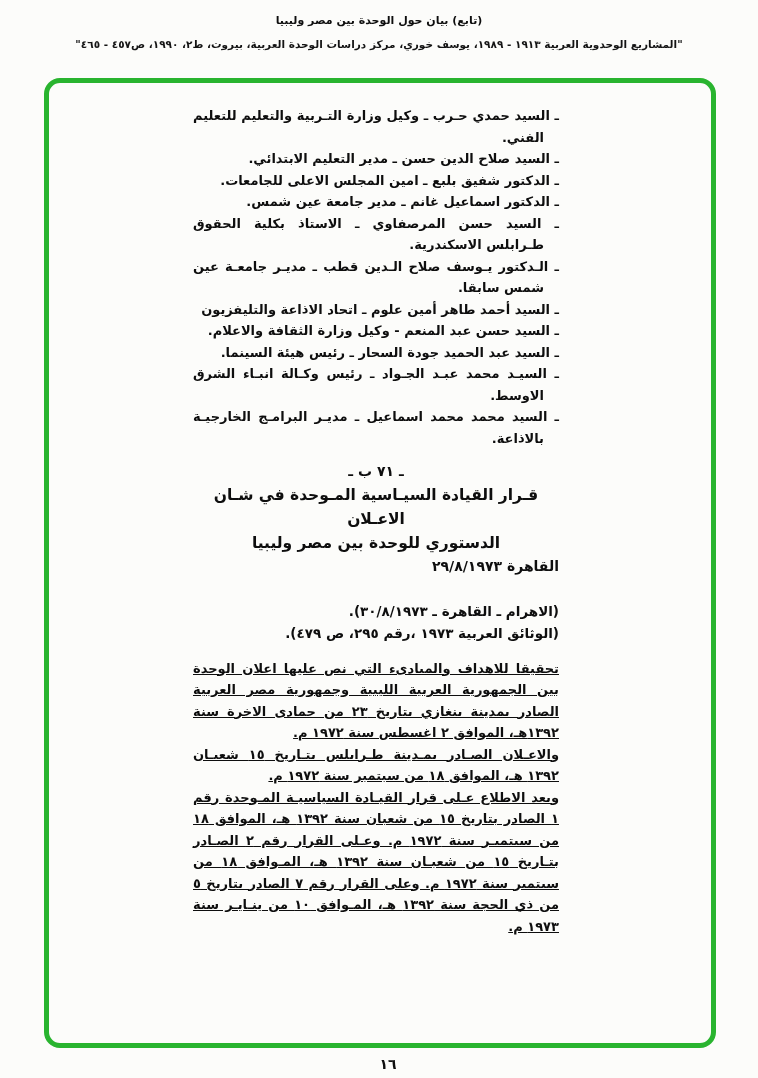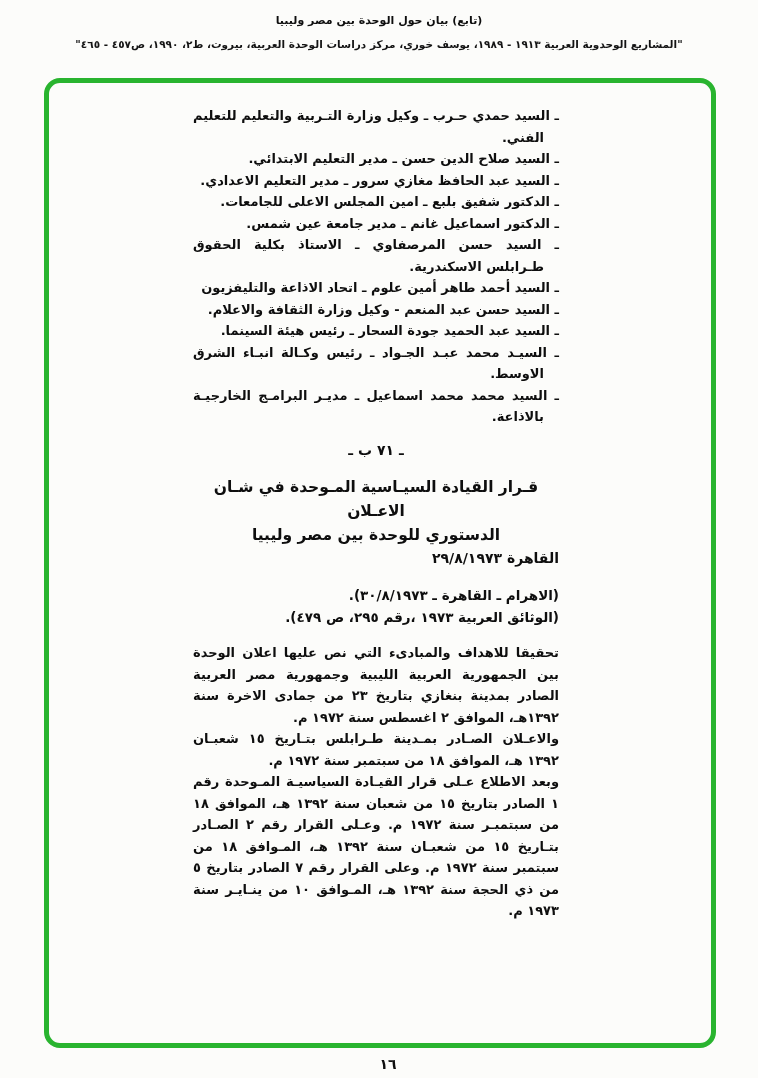--- a/index.html
+++ b/index.html
@@ -36,26 +36,26 @@
   }
 
   ul.members { list-style: none; }
   ul.members li {
     padding-right: 15px;
     text-indent: -15px;
     text-align: justify;
   }
 
   .section-number { margin-top: 12px; text-align: center; font-size: 14px; }
-  .section-title { margin-top: 14px; text-align: center; font-size: 15.5px; line-height: 24px; font-weight: bold; }
+  .section-title { margin-top: 0; text-align: center; font-size: 15.5px; line-height: 24px; font-weight: bold; }
   .section-date { text-align: right; font-size: 14px; line-height: 23px; }
 
-  .refs { margin-top: 14px; font-size: 13.5px; line-height: 22px; text-align: right; }
+  .refs { margin-top: 22px; font-size: 13.5px; line-height: 22px; text-align: right; }
 
-  .paragraphs { margin-top: 14px; }
+  .paragraphs { margin-top: 14px; text-decoration: underline; }
   .paragraphs p { text-align: justify; margin: 0; }
 
   .footer { position: absolute; bottom: 6px; left: 9px; width: 758px; text-align: center; }
   .page-number { font-size: 14px; font-weight: bold; }
 </style>
 </head>
 <body>
 
 <div class="page">
 
@@ -63,24 +63,24 @@
     <div class="header-title">(تابع) بيان حول الوحدة بين مصر وليبيا</div>
     <div class="header-source">"المشاريع الوحدوية العربية ١٩١٣ - ١٩٨٩، يوسف خوري، مركز دراسات الوحدة العربية، بيروت، ط٢، ١٩٩٠، ص٤٥٧ - ٤٦٥"</div>
   </div>
 
   <div class="green-box">
     <div class="content">
 
       <ul class="members">
         <li>ـ السيد حمدي حـرب ـ وكيل وزارة التـربية والتعليم للتعليم الفني.</li>
         <li>ـ السيد صلاح الدين حسن ـ مدير التعليم الابتدائي.</li>
-        <li>ـ السيد عبد الحافظ مغازي سرور ـ مدير التعليم الاعدادي.</li>
         <li>ـ الدكتور شفيق بلبع ـ امين المجلس الاعلى للجامعات.</li>
         <li>ـ الدكتور اسماعيل غانم ـ مدير جامعة عين شمس.</li>
         <li>ـ السيد حسن المرصفاوي ـ الاستاذ بكلية الحقوق طـرابلس الاسكندرية.</li>
+        <li>ـ الـدكتور يـوسف صلاح الـدين قطب ـ مديـر جامعـة عين شمس سابقا.</li>
         <li>ـ السيد أحمد طاهر أمين علوم ـ اتحاد الاذاعة والتليفزيون</li>
         <li>ـ السيد حسن عبد المنعم - وكيل وزارة الثقافة والاعلام.</li>
         <li>ـ السيد عبد الحميد جودة السحار ـ رئيس هيئة السينما.</li>
         <li>ـ السيـد محمد عبـد الجـواد ـ رئيس وكـالة انبـاء الشرق الاوسط.</li>
         <li>ـ السيد محمد محمد اسماعيل ـ مديـر البرامـج الخارجيـة بالاذاعة.</li>
       </ul>
 
       <div class="section-number">ـ ٧١ ب ـ</div>
 
       <div class="section-title">

